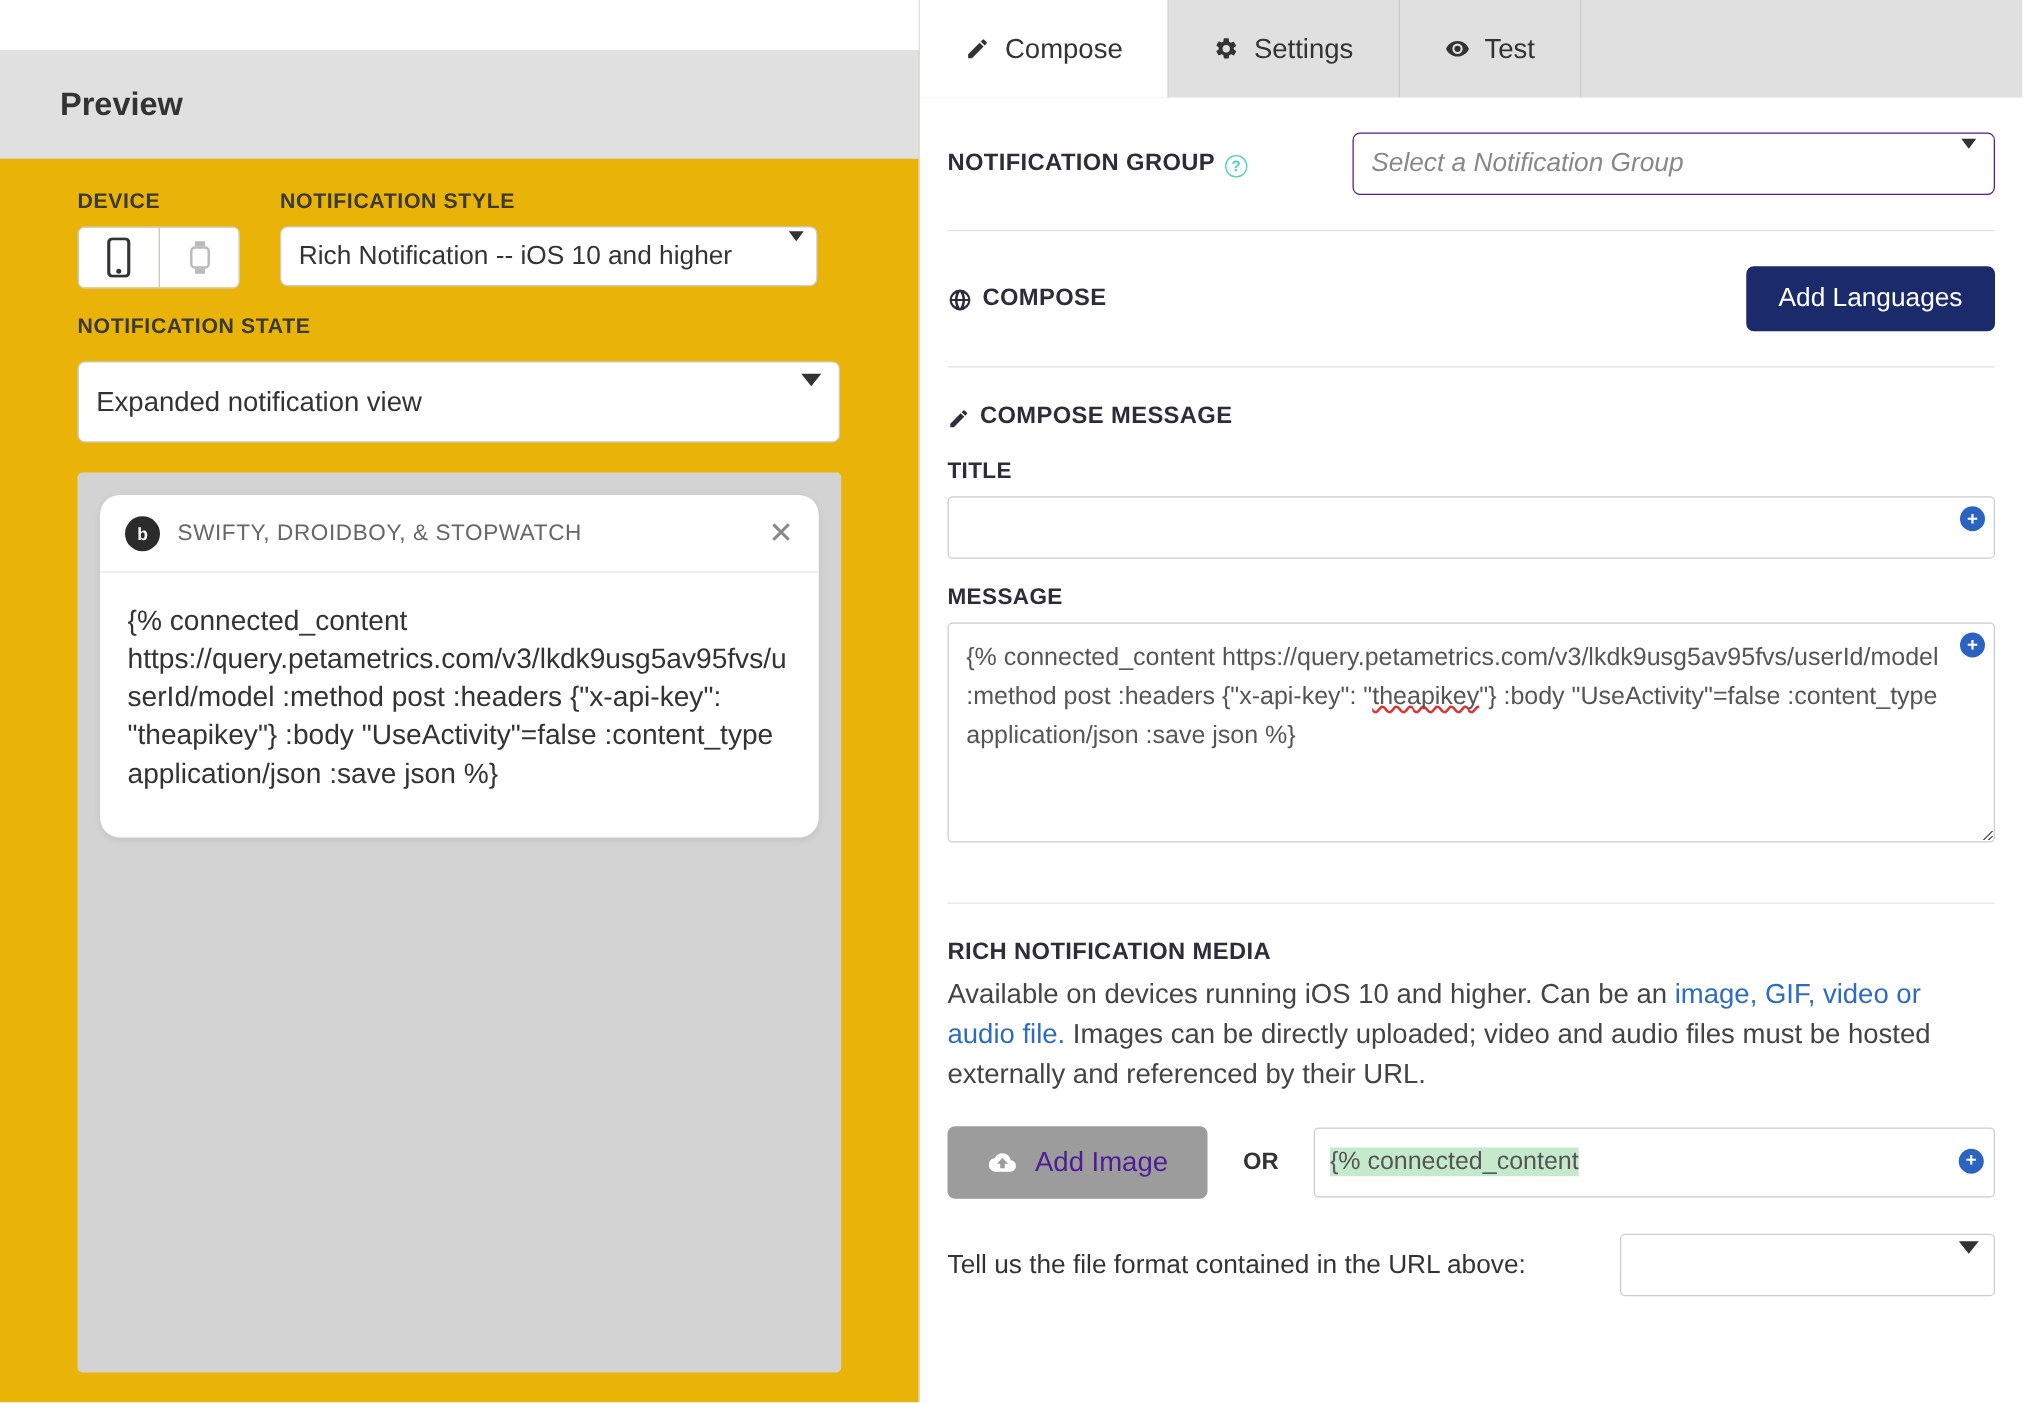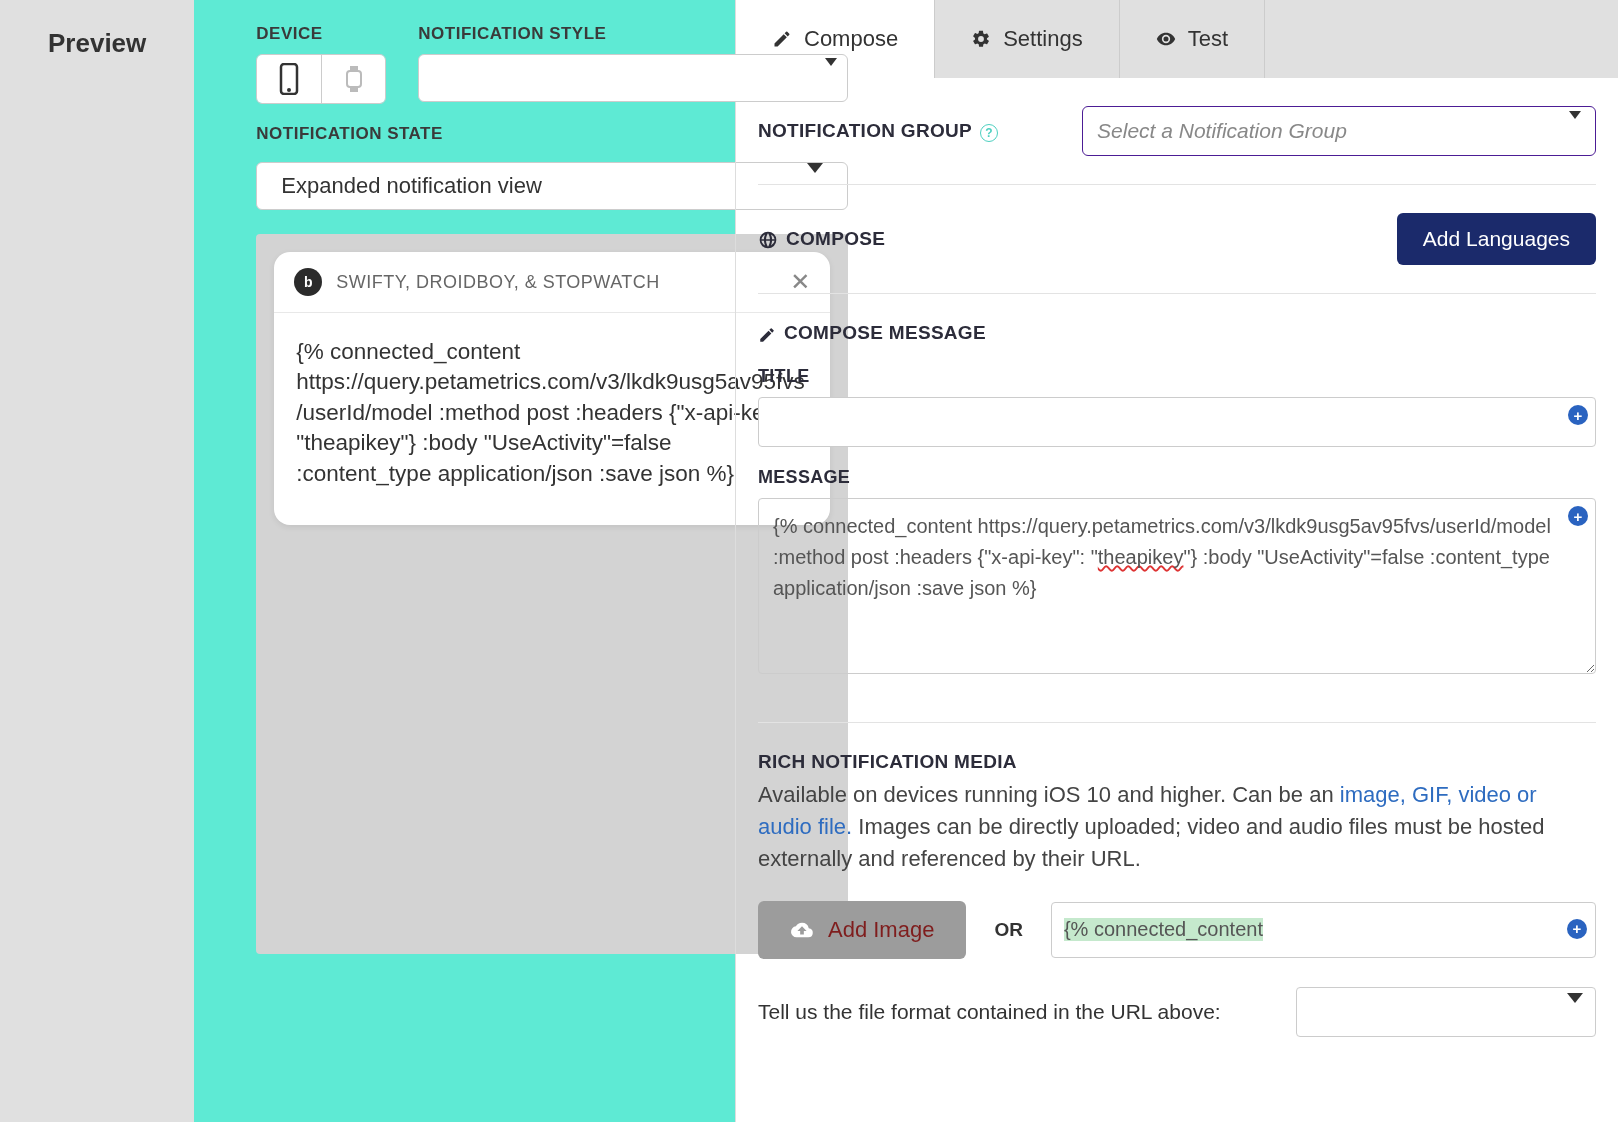--- a/index.html
+++ b/index.html
@@ -11,23 +11,24 @@
       height: 1122px;
       overflow: hidden;
       transform-origin: top left;
     }
 
     .container { display: flex; width: 100%; height: 100%; }
 
     
     .left-panel {
       width: 735px;
-      background: #5eead4;
-      display: flex;
-      flex-direction: row;
+      background: #eab308;
+      display: flex;
+      flex-direction: column;
+      margin-top: 40px;
     }
     .preview-header {
       background: #e0e0e0;
       padding: 28px 48px;
       font-size: 26px;
       font-weight: 700;
       color: #333;
     }
     .preview-body {
       padding: 24px 62px 24px 62px;
@@ -76,25 +77,25 @@
       align-items: center;
       cursor: pointer;
     }
     .dropdown-caret {
       position: absolute;
       right: 10px;
       top: 50%;
       transform: translateY(-50%);
     }
     .state-select {
-      height: 48px;
+      height: 65px;
       border: 1px solid #ccc;
       border-radius: 6px;
       background: #fff;
-      padding: 0 24px;
+      padding: 0 14px;
       font-size: 22px;
       color: #333;
       width: 100%;
       max-width: 610px;
       display: flex;
       align-items: center;
       justify-content: space-between;
       cursor: pointer;
       margin-top: 8px;
     }
@@ -304,21 +305,21 @@
     }
     .media-link { color: #2e6cc0; cursor: pointer; }
     .media-controls {
       display: flex;
       align-items: center;
       gap: 28px;
       margin-top: 26px;
     }
     .add-image-btn {
       background: #9c9c9c;
-      color: #7f1d1d;
+      color: #4c1d95;
       border: none;
       border-radius: 6px;
       padding: 16px 32px;
       font-size: 22px;
       font-weight: 500;
       display: flex;
       align-items: center;
       gap: 14px;
       cursor: pointer;
       text-align: center;
@@ -397,20 +398,21 @@
                   <rect x="3" y="6" width="14" height="16" rx="3" fill="none" stroke="#bbb" stroke-width="2"></rect>
                   <rect x="6" y="1" width="8" height="4" fill="#bbb"></rect>
                   <rect x="6" y="23" width="8" height="4" fill="#bbb"></rect>
                 </svg>
             </button>
           </div>
         </div>
         <div class="control-group">
           <span class="control-label">NOTIFICATION STYLE</span>
           <div class="notif-style-select">
+            <span>Rich Notification -- iOS 10 and higher</span>
             <span class="dropdown-caret"><span class="tri-down small"></span></span>
           </div>
         </div>
       </div>
 
       <div class="control-group" style="margin-top:6px;">
         <span class="control-label">NOTIFICATION STATE</span>
         <div class="state-select">
           <span>Expanded notification view</span>
           <span><span class="tri-down"></span></span>

